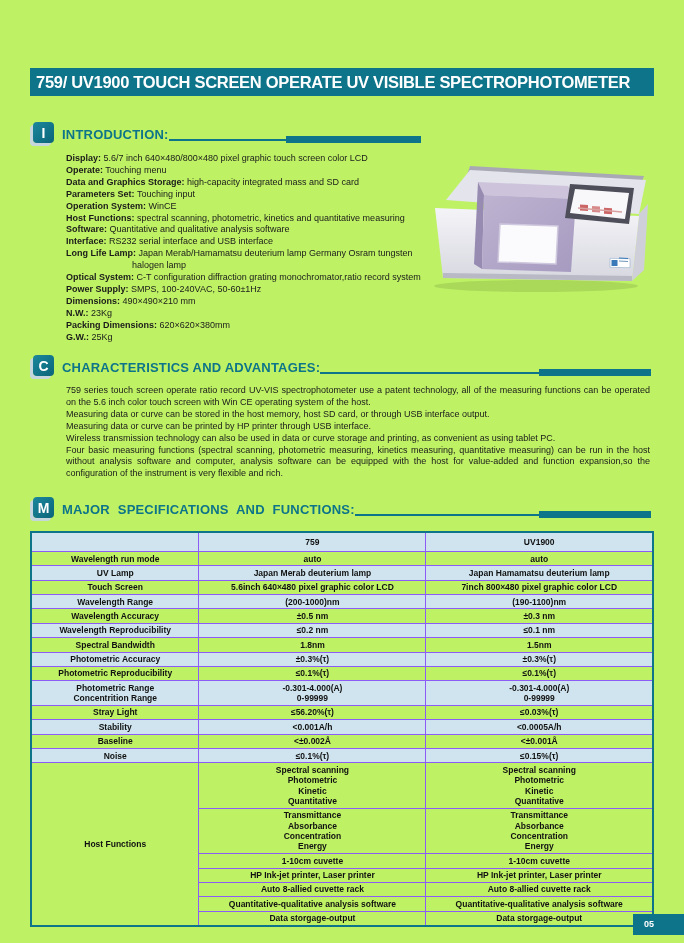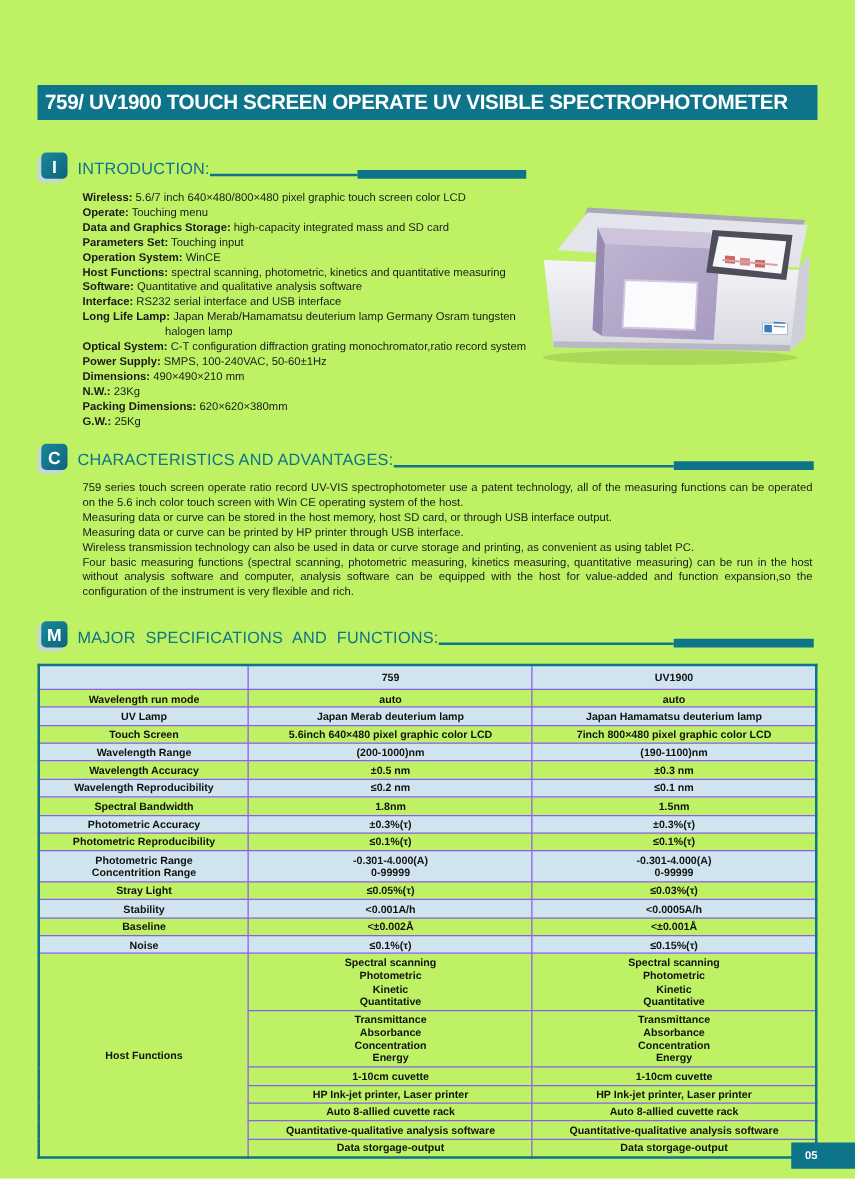--- a/index.html
+++ b/index.html
@@ -17,21 +17,21 @@
   
   .sec-head{position:absolute;display:flex;align-items:flex-end;}
   .sec-icon{
     width:21px;height:21px;background:linear-gradient(135deg,#1b879c,#0b6density);
     background:linear-gradient(135deg,#1b879c,#0b6579);
     color:#fff;border-radius:4px;box-shadow:-3px 3px 0 #c6d6dd;
     font-weight:bold;font-size:14px;display:flex;align-items:center;justify-content:center;
     align-self:flex-start;flex:0 0 auto;
   }
   .sec-title{
-    color:#0d7489;font-weight:normal;font-size:13px;letter-spacing:0.2px;
+    color:#0d7489;font-weight:bold;font-size:13px;letter-spacing:0.2px;
     padding-left:8px;white-space:nowrap;line-height:1;padding-bottom:2px;
   }
   .sec-title.wide{word-spacing:4px;}
   .rule{flex:1;border-bottom:2px solid #0d7489;margin-bottom:2px;}
   .rule-thick{height:7px;background:#0d7489;flex:0 0 auto;}
   
   .spec-list{
     position:absolute;left:66px;top:153px;width:356px;
     font-size:9px;line-height:11.9px;
   }
@@ -74,21 +74,21 @@
   <div class="title-bar">759/ UV1900 TOUCH SCREEN OPERATE UV VISIBLE SPECTROPHOTOMETER</div>
 
   <div class="sec-head" style="left:33px;top:122px;width:388px;">
     <span class="sec-icon">I</span>
     <span class="sec-title">INTRODUCTION:</span>
     <span class="rule"></span>
     <span class="rule-thick" style="width:135px;"></span>
   </div>
 
   <div class="spec-list" id="intro-specs">
-      <div class="spec-line"><b>Wireless:</b> 5.6/7 inch 640×480/800×480 pixel graphic touch screen color LCD</div>
+      <div class="spec-line"><b>Display:</b> 5.6/7 inch 640×480/800×480 pixel graphic touch screen color LCD</div>
       <div class="spec-line"><b>Operate:</b> Touching menu</div>
       <div class="spec-line"><b>Data and Graphics Storage:</b> high-capacity integrated mass and SD card</div>
       <div class="spec-line"><b>Parameters Set:</b> Touching input</div>
       <div class="spec-line"><b>Operation System:</b> WinCE</div>
       <div class="spec-line"><b>Host Functions:</b> spectral scanning, photometric, kinetics and quantitative measuring</div>
       <div class="spec-line"><b>Software:</b> Quantitative and qualitative analysis software</div>
       <div class="spec-line"><b>Interface:</b> RS232 serial interface and USB interface</div>
       <div class="spec-line"><b>Long Life Lamp:</b> Japan Merab/Hamamatsu deuterium lamp Germany Osram tungsten</div>
       <div class="spec-line indent">halogen lamp</div>
       <div class="spec-line"><b>Optical System:</b> C-T configuration diffraction grating monochromator,ratio record system</div>
@@ -233,21 +233,21 @@
           <tr class="shaded">
             <th>Photometric Range
 Concentrition Range</th>
             <td>-0.301-4.000(A)
 0-99999</td>
             <td>-0.301-4.000(A)
 0-99999</td>
           </tr>
           <tr>
             <th>Stray Light</th>
-            <td>≤0.05%(τ)</td>
+            <td>≤56.20%(τ)</td>
             <td>≤0.03%(τ)</td>
           </tr>
           <tr class="shaded">
             <th>Stability</th>
             <td>&lt;0.001A/h</td>
             <td>&lt;0.0005A/h</td>
           </tr>
           <tr>
             <th>Baseline</th>
             <td>&lt;±0.002Å</td>

